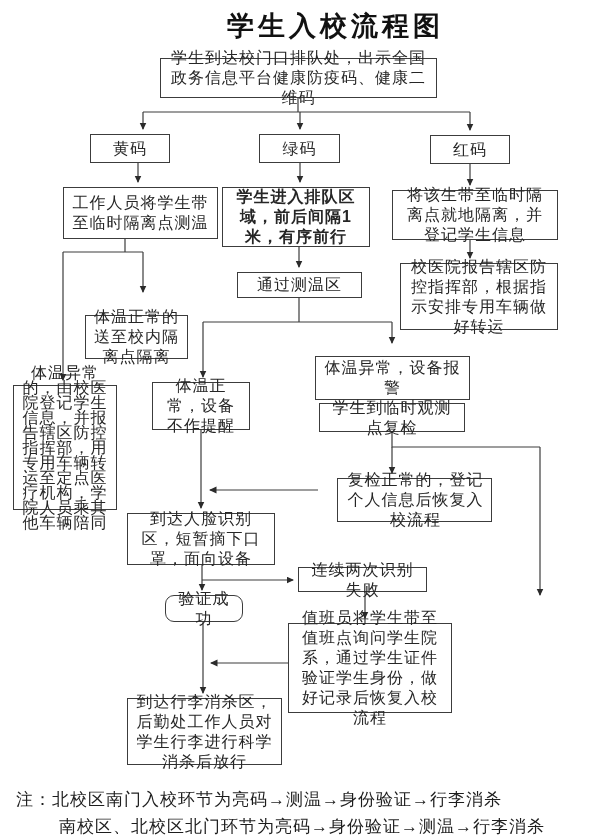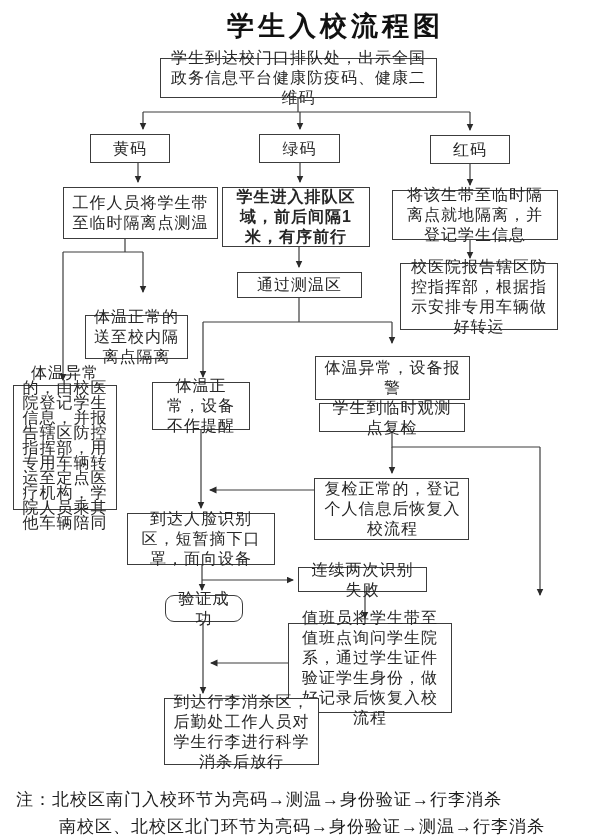--- a/index.html
+++ b/index.html
@@ -33,27 +33,27 @@
   #bx-staff{left:63px;top:187px;width:155px;height:52px;}
   #bx-queue{left:222px;top:187px;width:148px;height:60px;font-weight:bold;}
   #bx-redisolate{left:392px;top:190px;width:166px;height:50px;}
   #bx-tempzone{left:237px;top:272px;width:125px;height:26px;}
   #bx-normaliso{left:85px;top:297px;width:103px;height:44px;margin-top:18px;}
   #bx-hospital{left:400px;top:263px;width:158px;height:67px;}
   #bx-alarm{left:315px;top:356px;width:155px;height:44px;}
   #bx-lefttall{left:13px;top:385px;width:104px;height:125px;}
   #bx-noalert{left:152px;top:382px;width:98px;height:48px;}
   #bx-recheck{left:319px;top:403px;width:146px;height:29px;}
-  #bx-recheckok{left:314px;top:478px;width:155px;height:62px;padding-left:8px;}
+  #bx-recheckok{left:337px;top:478px;width:155px;height:44px;padding-left:8px;}
   #bx-faceid{left:127px;top:513px;width:148px;height:52px;}
   #bx-failtwice{left:298px;top:567px;width:129px;height:25px;}
   #bx-success{left:165px;top:595px;width:78px;height:27px;border-radius:9px;}
   #bx-duty{left:288px;top:623px;width:164px;height:90px;}
   #bx-confirm{left:465px;top:600px;width:125px;height:113px;}
-  #bx-luggage{left:127px;top:698px;width:155px;height:67px;margin-left:37px;}
+  #bx-luggage{left:127px;top:698px;width:155px;height:67px;}
 </style>
 </head>
 <body>
 
 <div id="canvas">
 
   <div id="page-title">学生入校流程图</div>
 
   <svg id="connectors" width="605" height="837" viewBox="0 0 605 837" fill="none" stroke="#3c3c3c" stroke-width="1.2">
     <defs>

